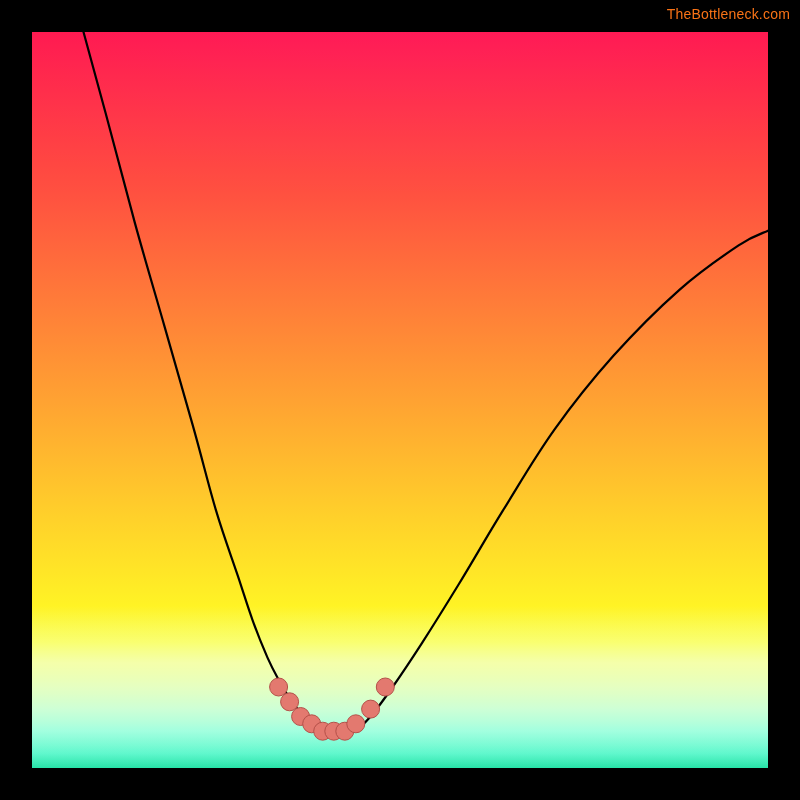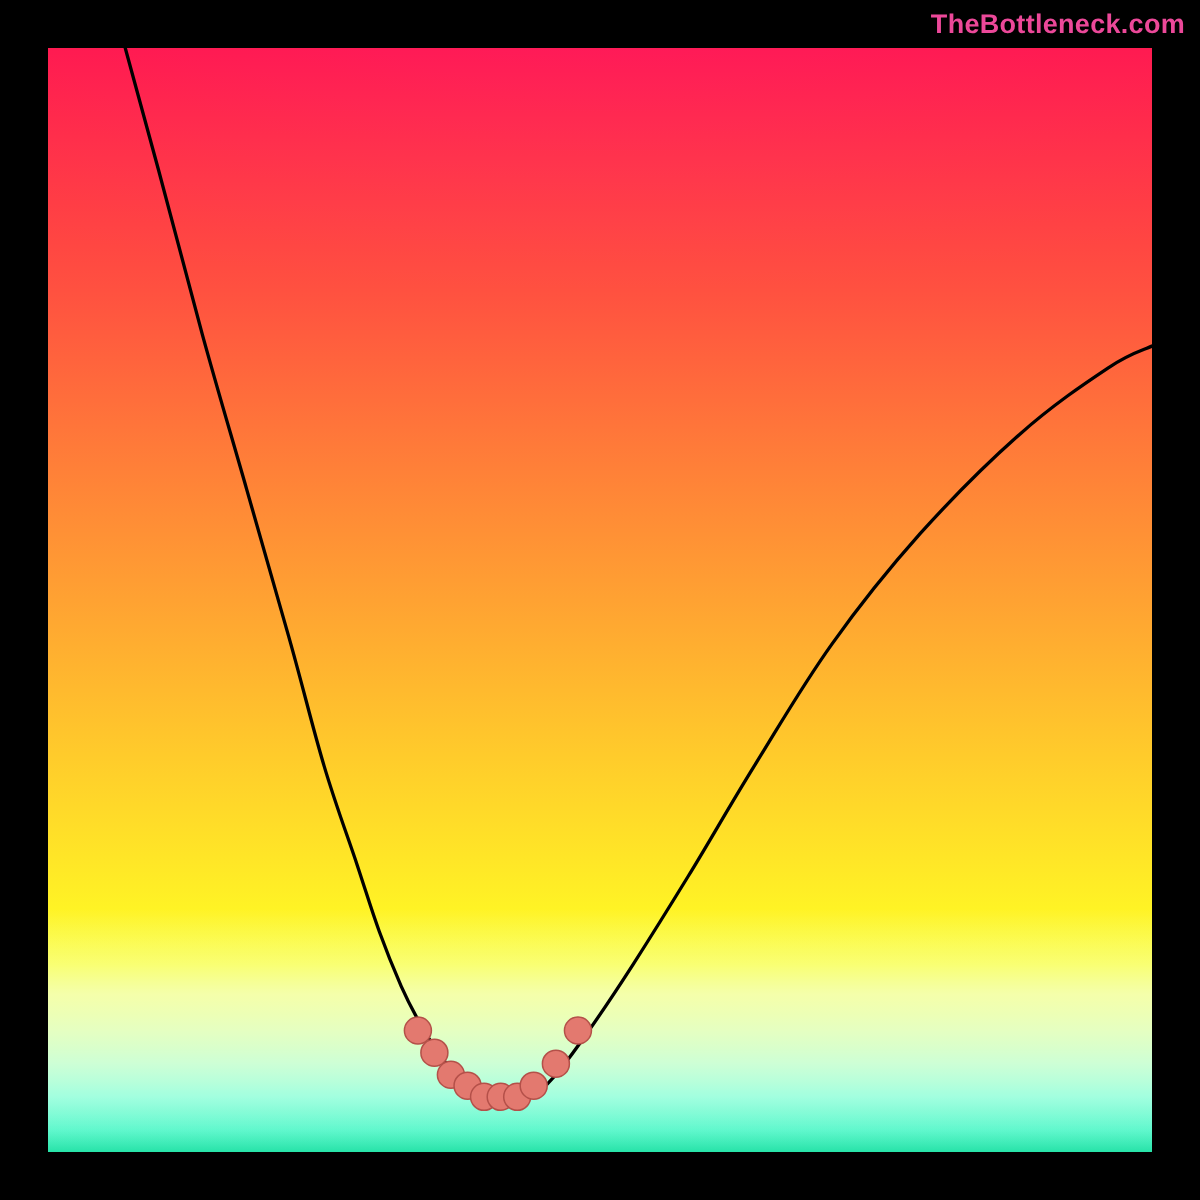--- a/index.html
+++ b/index.html
@@ -73,23 +73,23 @@
     position: absolute;
     inset: 0;
     width: 100%;
     height: 100%;
     overflow: visible;
   }
   .watermark {
     position: absolute;
     top: 6px;
     right: 10px;
-    font-size: 18px;
-    font-weight: 700;
-    color: #ec4899;
+    font-size: 14px;
+    font-weight: 400;
+    color: #f97316;
     letter-spacing: 0.2px;
     user-select: none;
   }
 </style>
 </head>
 <body>
 
 <div class="frame">
 
   <div class="watermark">TheBottleneck.com</div>

